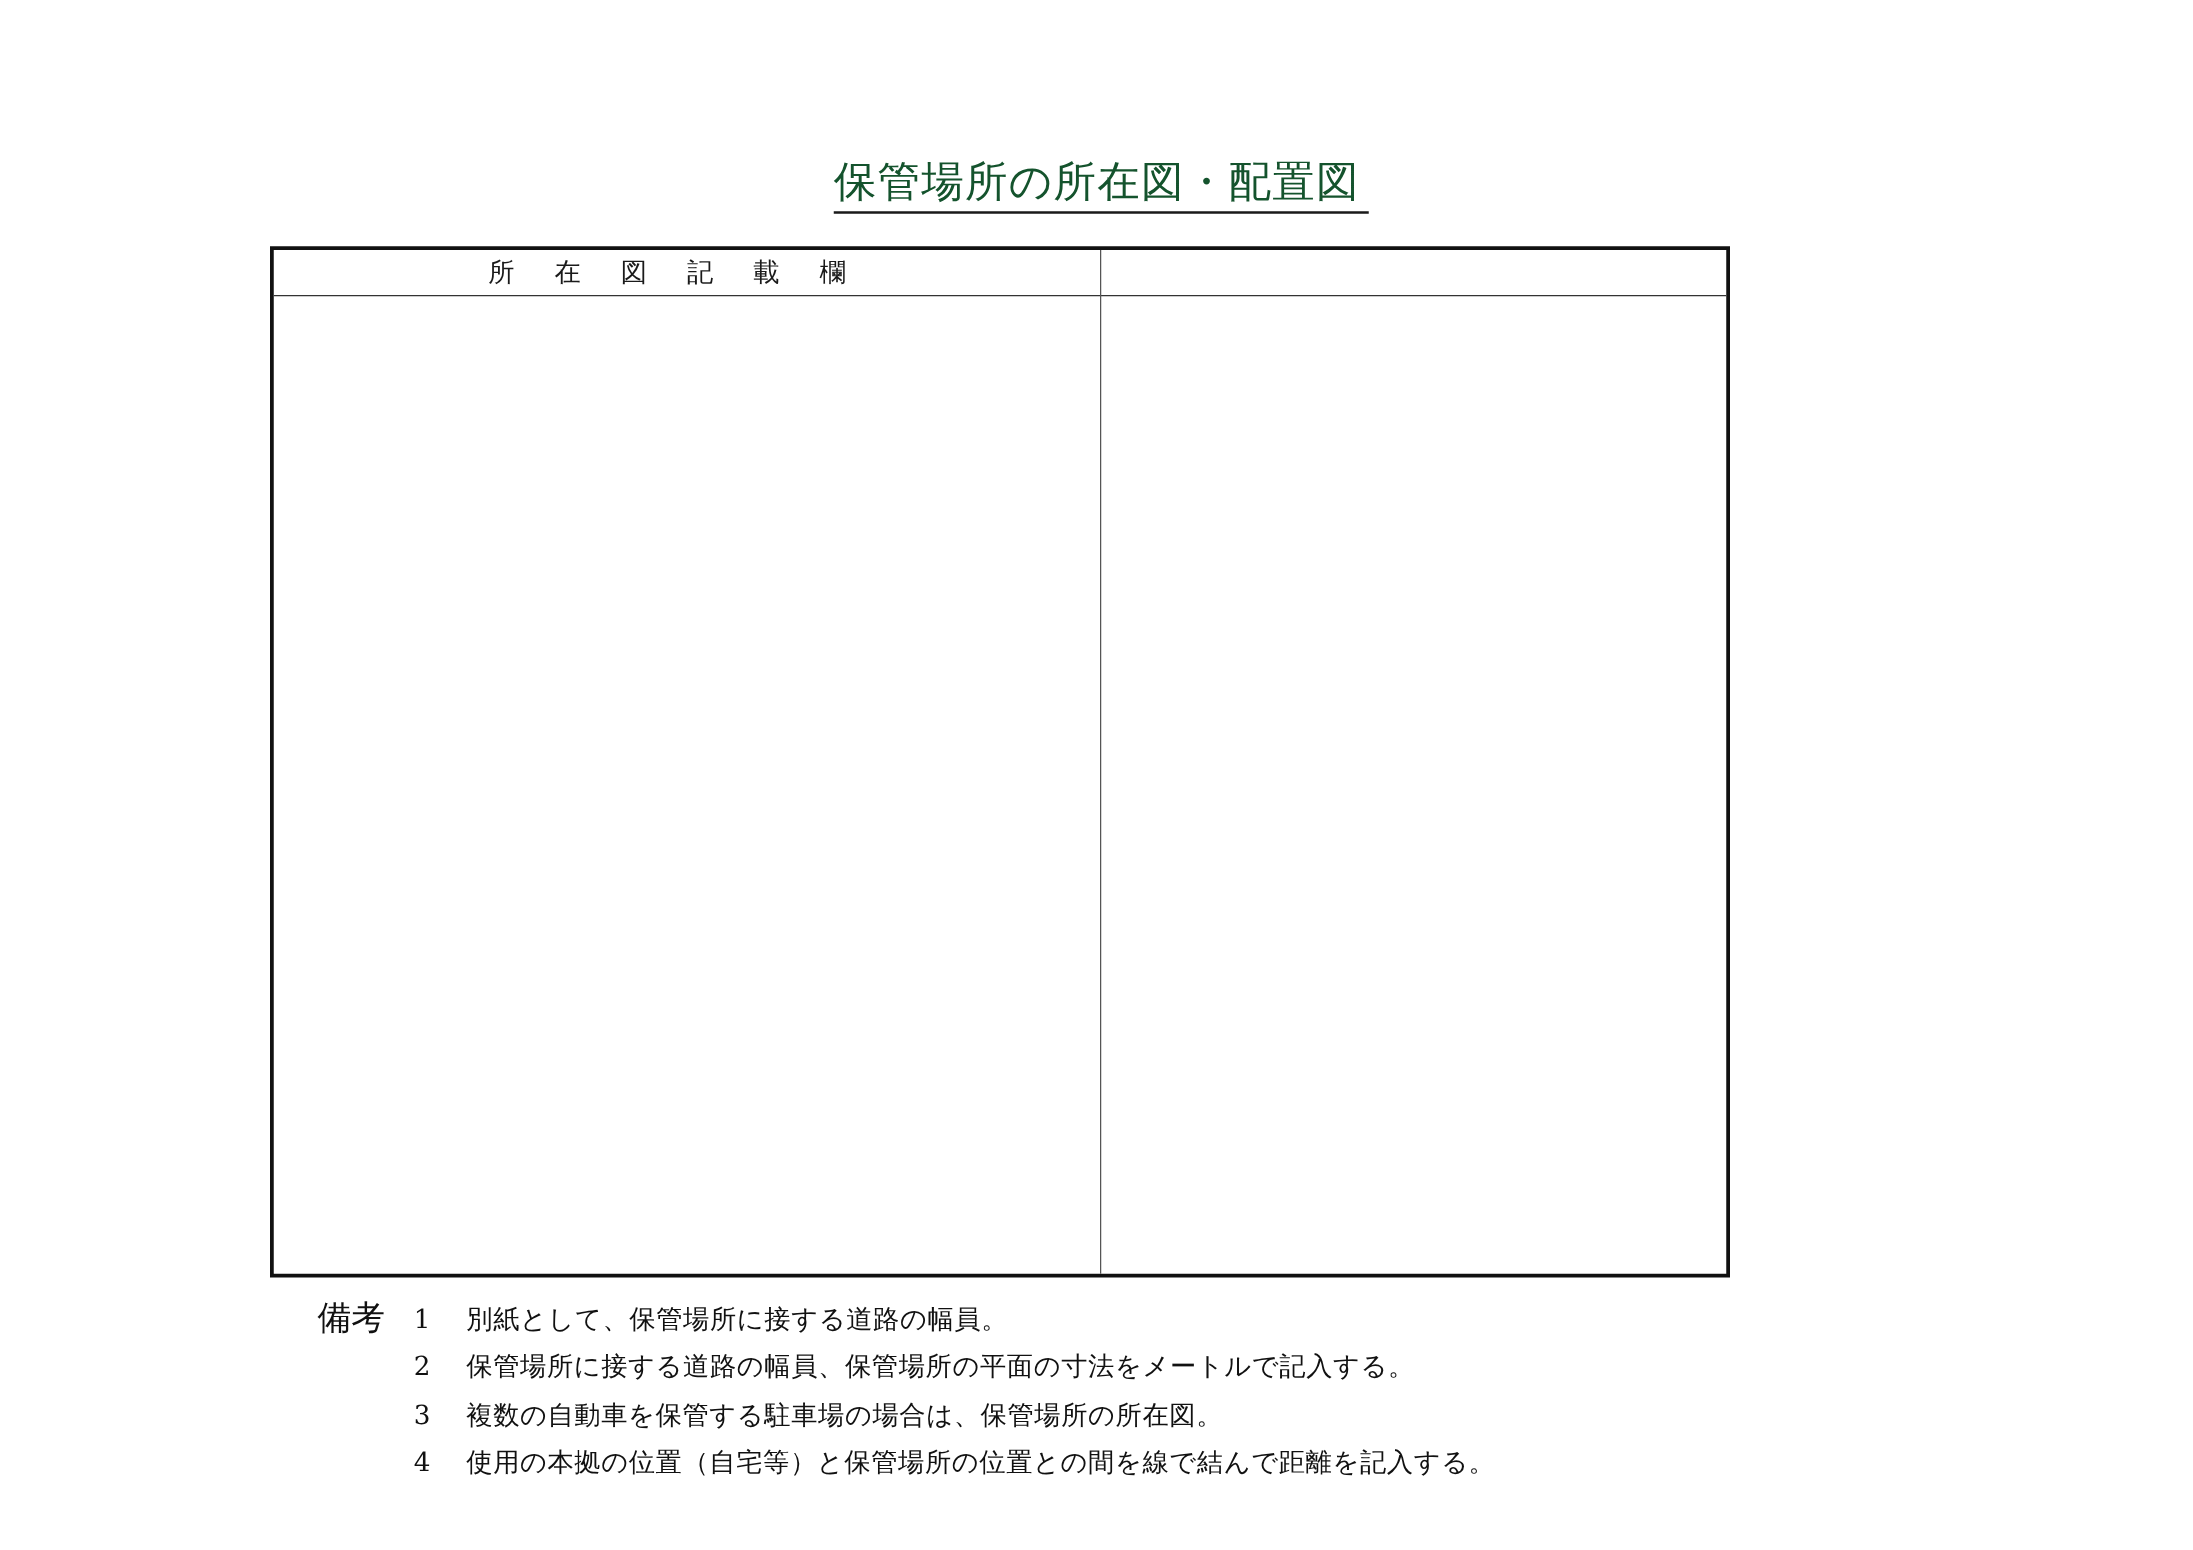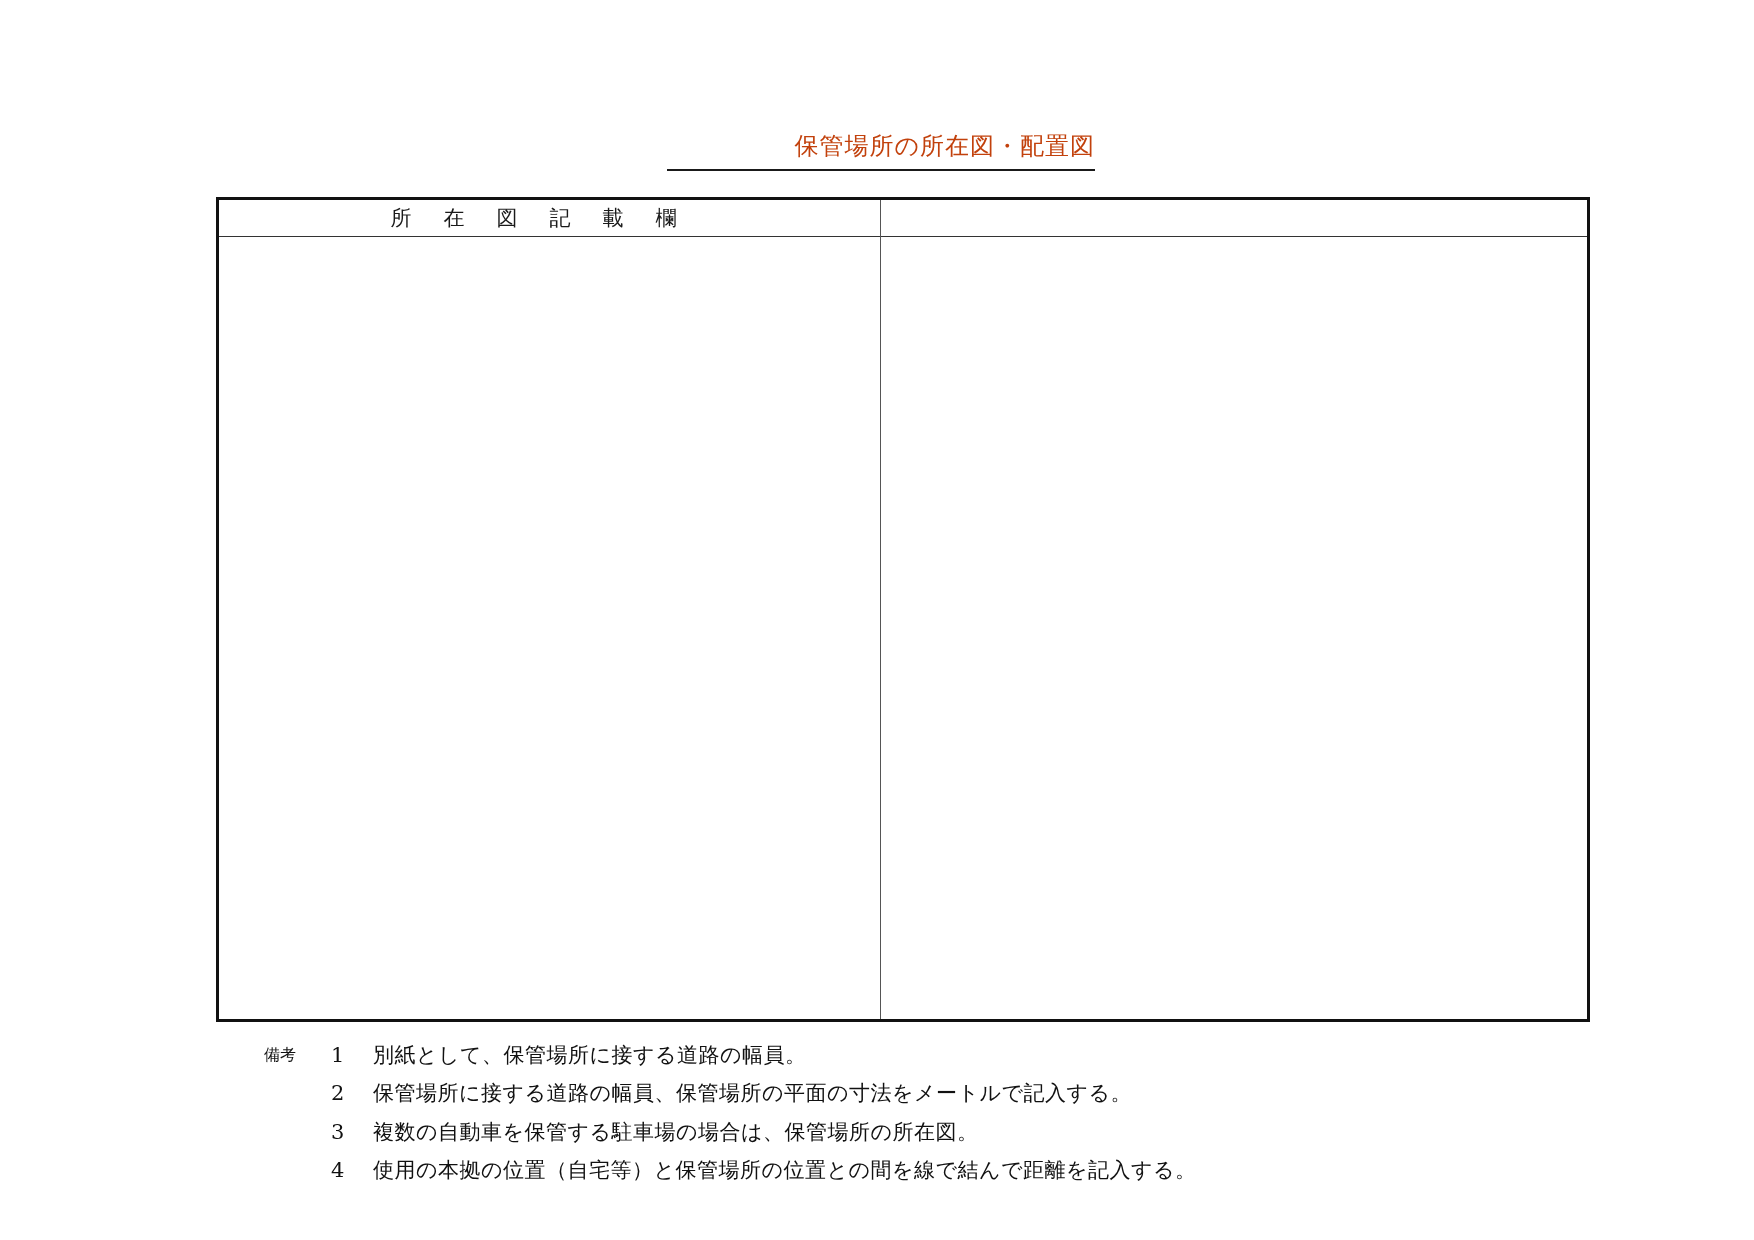--- a/index.html
+++ b/index.html
@@ -14,40 +14,40 @@
       overflow: hidden;
       font-family: "DejaVu Serif", "Liberation Serif", serif;
       color: #111111;
     }
     .title {
       position: absolute;
       left: 667px;
       top: 124px;
       width: 428px;
       height: 48px;
-      text-align: right;
-      font-size: 24px;
+      text-align: left;
+      font-size: 34px;
       line-height: 44px;
       letter-spacing: 1px;
       white-space: nowrap;
-      color: #c2410c;
+      color: #14532d;
     }
     .title-underline {
       position: absolute;
       left: 667px;
       top: 169px;
       width: 428px;
       height: 2px;
       background: #1a1a1a;
     }
     .form-box {
       position: absolute;
       left: 216px;
       top: 197px;
-      width: 1374px;
+      width: 1168px;
       height: 825px;
       box-sizing: border-box;
       border: 3px solid #111111;
     }
     .header-line {
       position: absolute;
       left: 0;
       top: 36px;
       width: 100%;
       height: 1px;
@@ -90,23 +90,23 @@
     .col-area.right { left: 662px; right: 0; }
 
     .remarks {
       position: absolute;
       left: 254px;
       top: 1040px;
       width: 1100px;
     }
     .remarks-label {
       position: absolute;
-      left: 10px;
+      left: 0;
       top: 0;
-      font-size: 16px;
+      font-size: 27px;
       line-height: 30px;
       white-space: nowrap;
     }
     .remark-row {
       position: absolute;
       left: 77px;
       height: 30px;
       font-size: 21px;
       line-height: 30px;
       white-space: nowrap;

